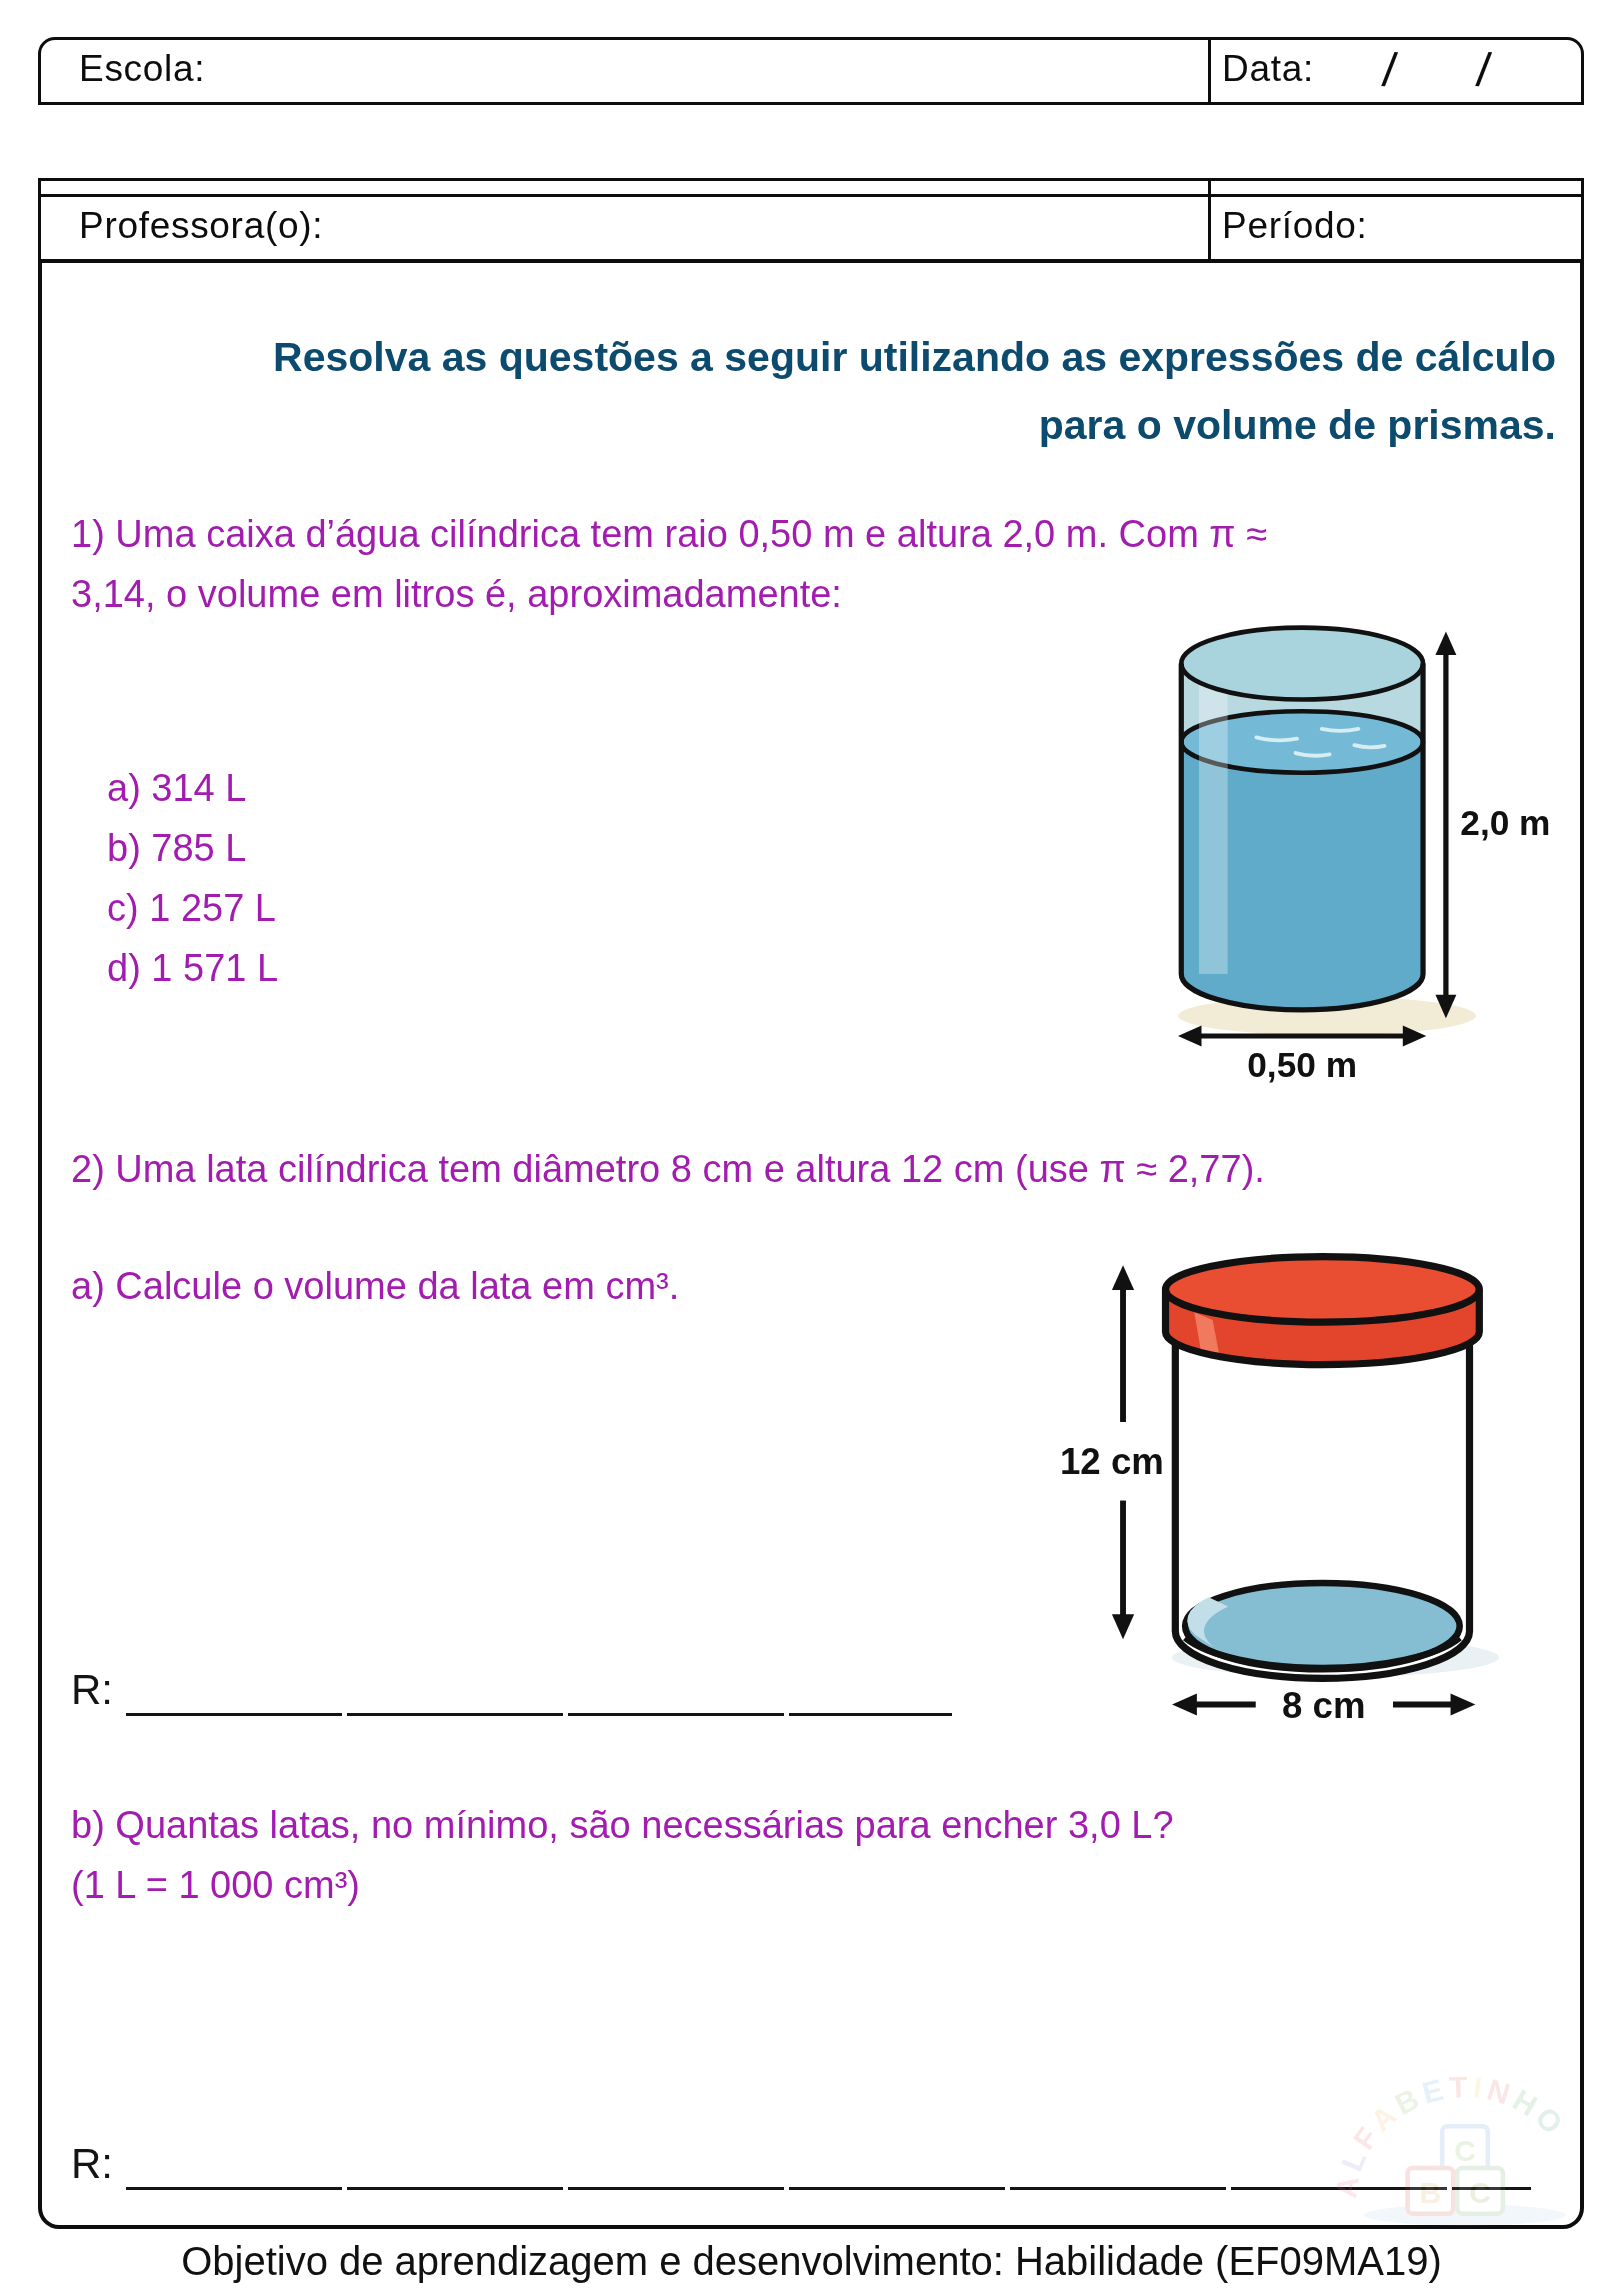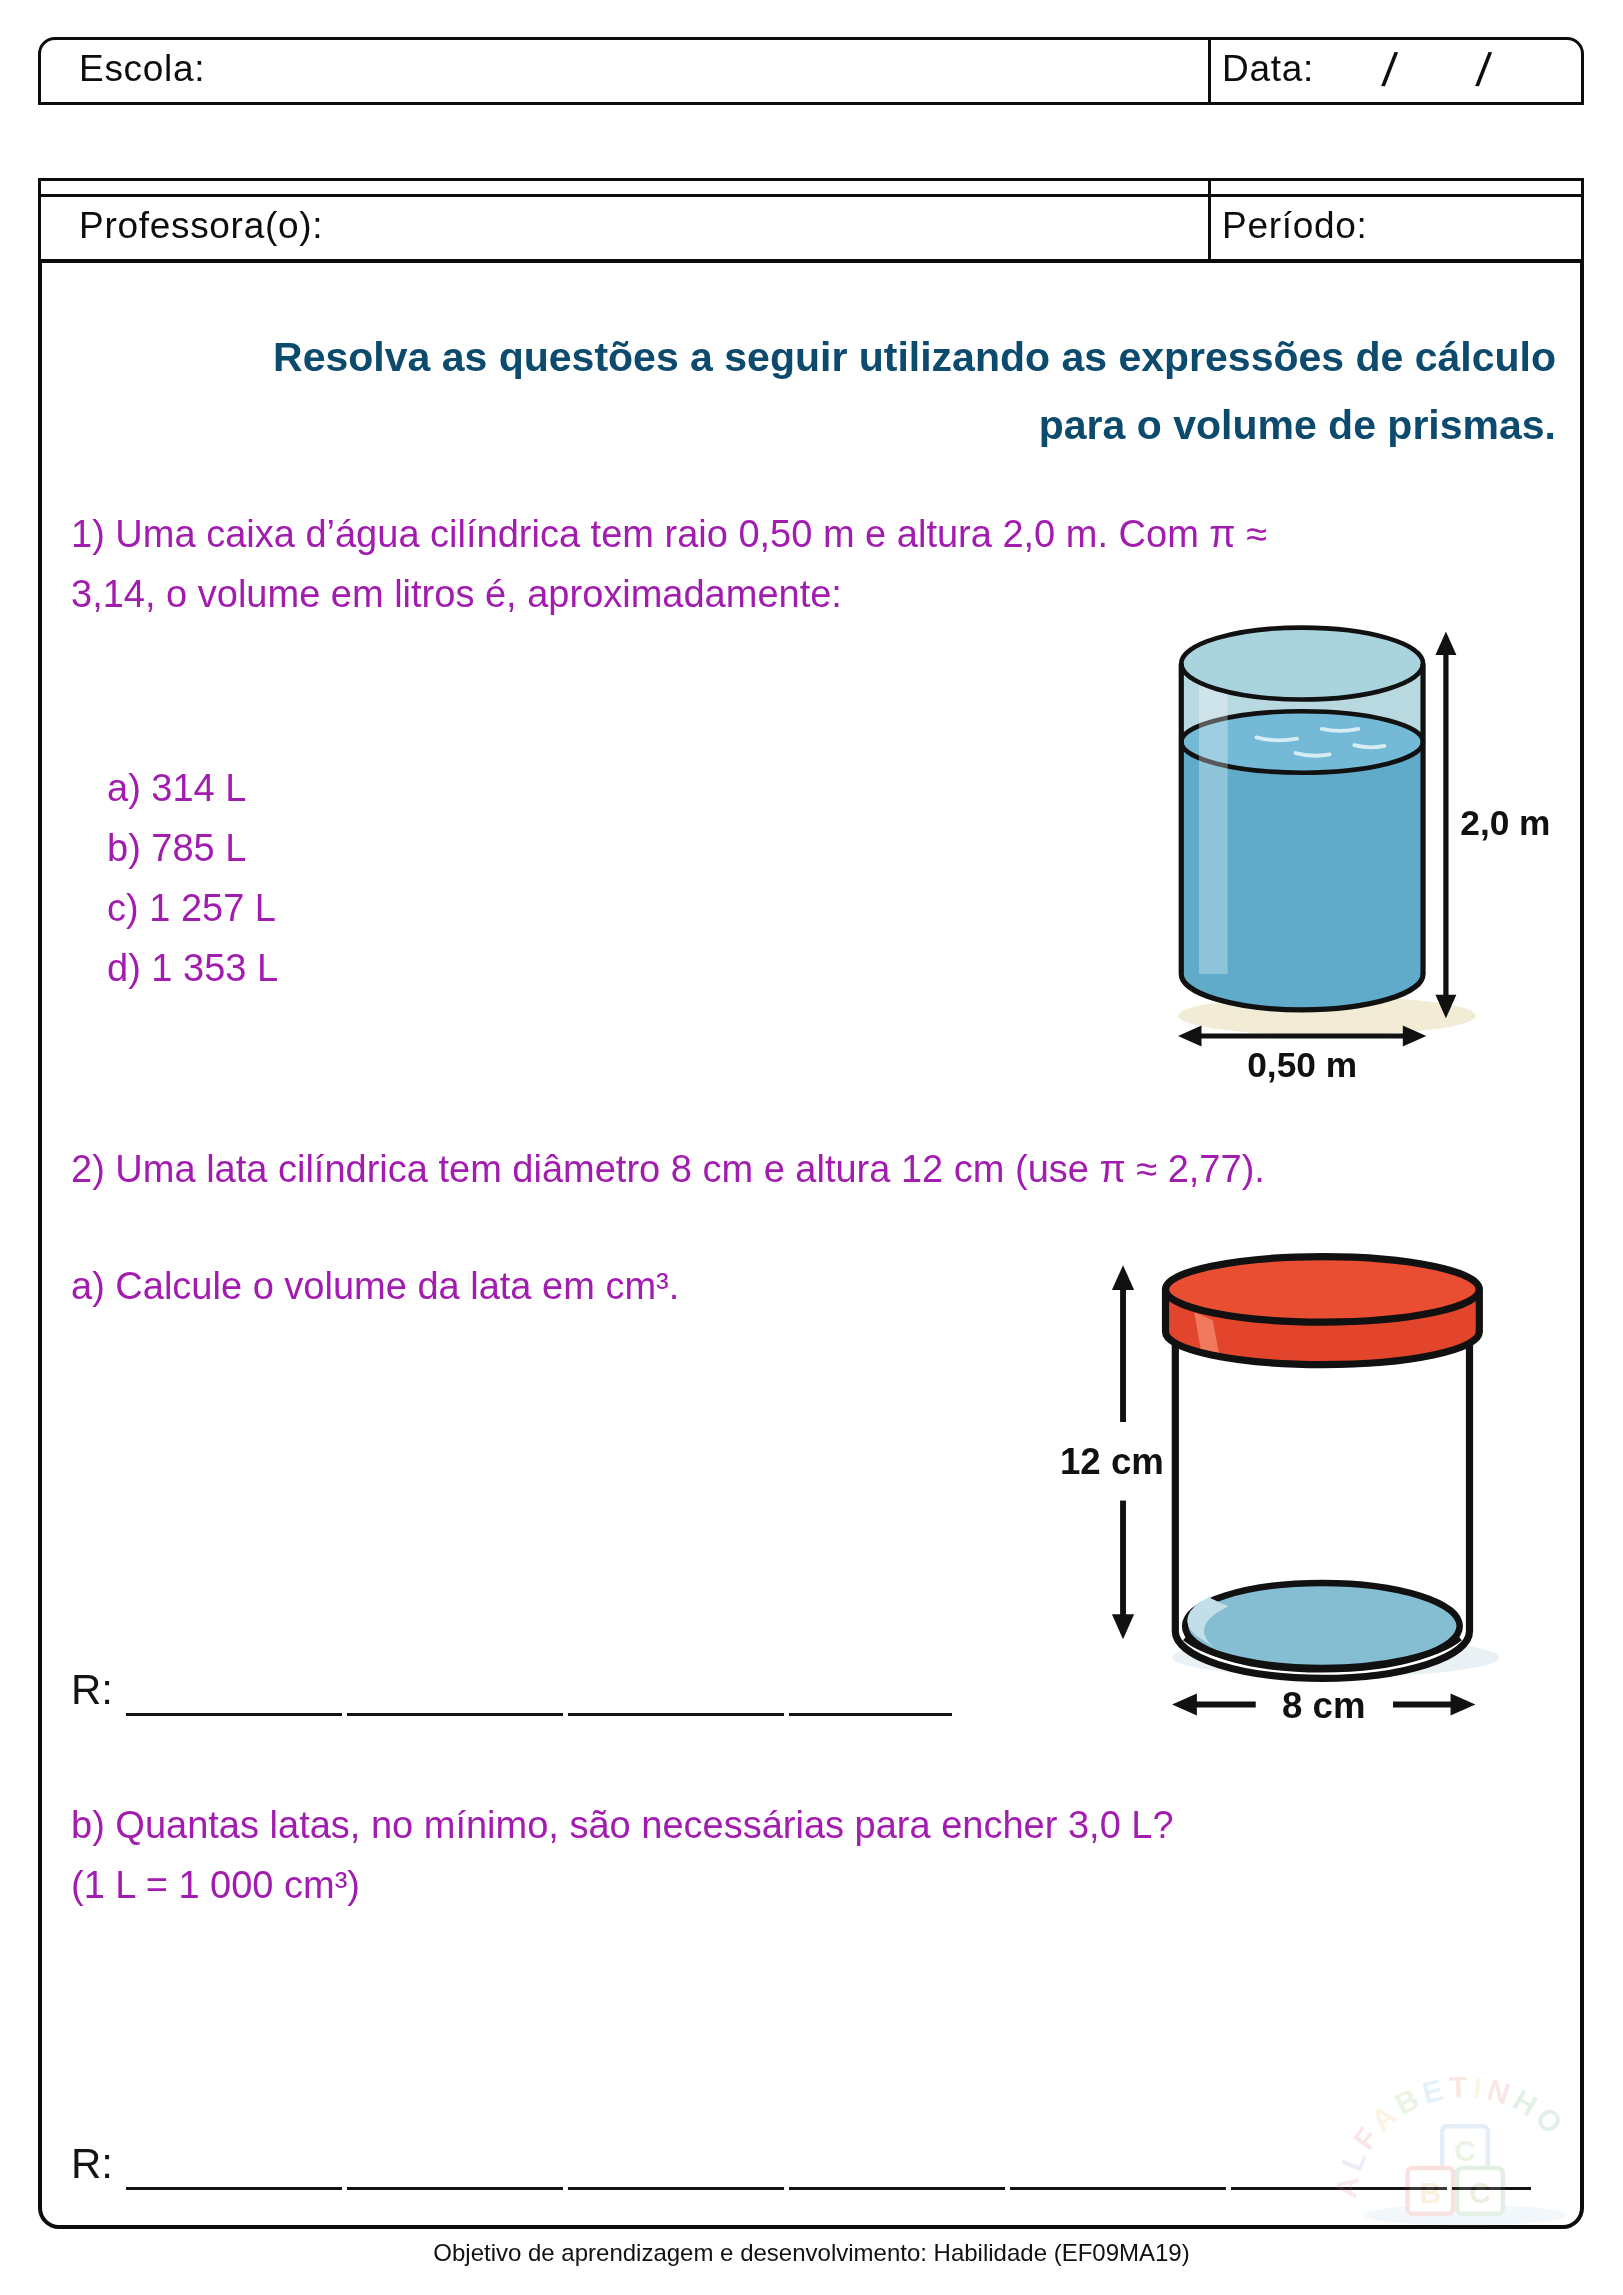--- a/index.html
+++ b/index.html
@@ -55,21 +55,21 @@
   .options div{height:60px;}
   .r-label{
     position:absolute;left:71px;font-size:42px;color:#141414;
   }
   .answer-line{
     position:absolute;height:3.3px;
     background:repeating-linear-gradient(90deg,#141414 0 216px,rgba(0,0,0,0) 216px 221px);
   }
   .footer{
     position:absolute;left:0;top:2239px;width:1623px;text-align:center;
-    font-size:24px;font-weight:500;color:#111;letter-spacing:0px;
+    font-size:40px;font-weight:500;color:#111;letter-spacing:0px;
   }
   .watermark{position:absolute;left:1334px;top:2070px;opacity:0.15;}
   svg text{font-family:"Liberation Sans", sans-serif;}
 </style>
 </head>
 <body>
 
 <div class="page">
 
   <div class="hrow first" style="top:37px;">
@@ -101,21 +101,21 @@
 
   <div class="bodytext" style="top:504px;">
     <div>1) Uma caixa d’água cilíndrica tem raio 0,50 m e altura 2,0 m. Com π ≈</div>
     <div>3,14, o volume em litros é, aproximadamente:</div>
   </div>
 
   <div class="bodytext options" style="top:758px;margin-left:36px;">
     <div>a) 314 L</div>
     <div>b) 785 L</div>
     <div>c) 1 257 L</div>
-    <div>d) 1 353 L</div>
+    <div>d) 1 571 L</div>
   </div>
 
   <svg class="abs" style="left:1158px;top:608px;" width="419" height="477" viewBox="0 0 640 730">
 
     <ellipse cx="258" cy="624" rx="228" ry="30" fill="#f2ecd7"></ellipse>
 
     <path d="M35,85 L35,560 A185,55 0 0 0 405,560 L405,85 Z" fill="#b9d9e1"></path>
 
     <path d="M35,205 A185,47 0 0 0 405,205 L405,560 A185,55 0 0 1 35,560 Z" fill="#5fabc9"></path>
 

